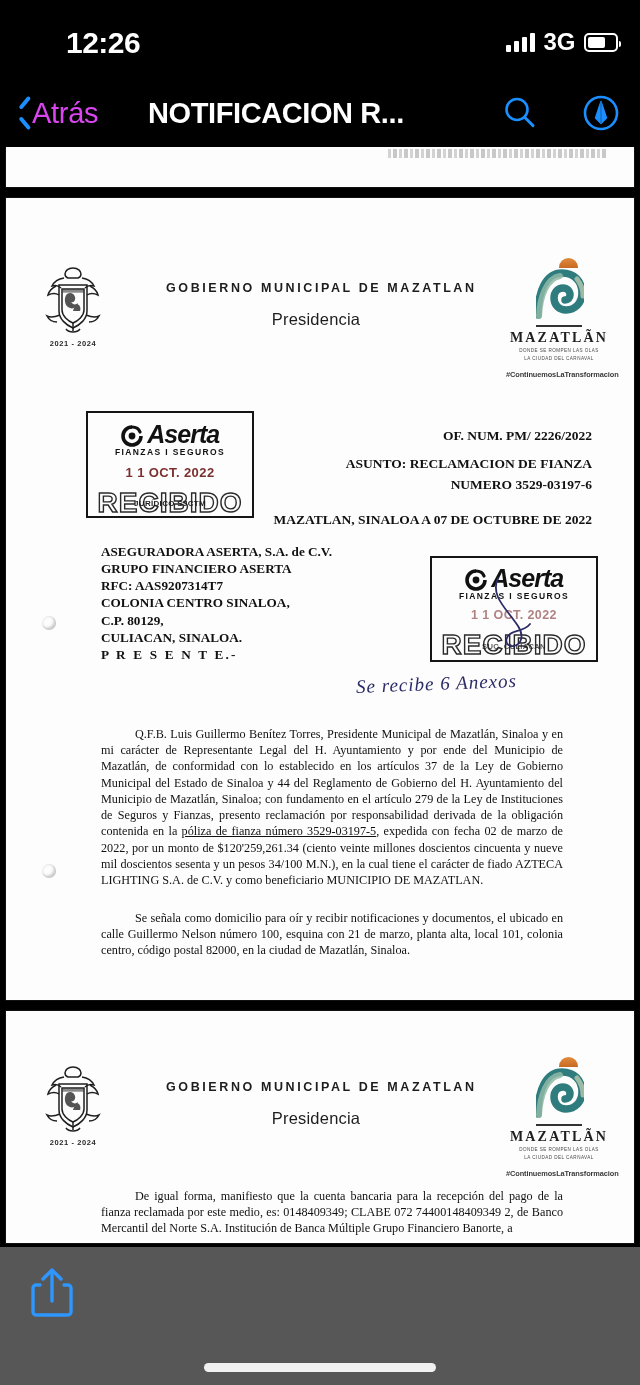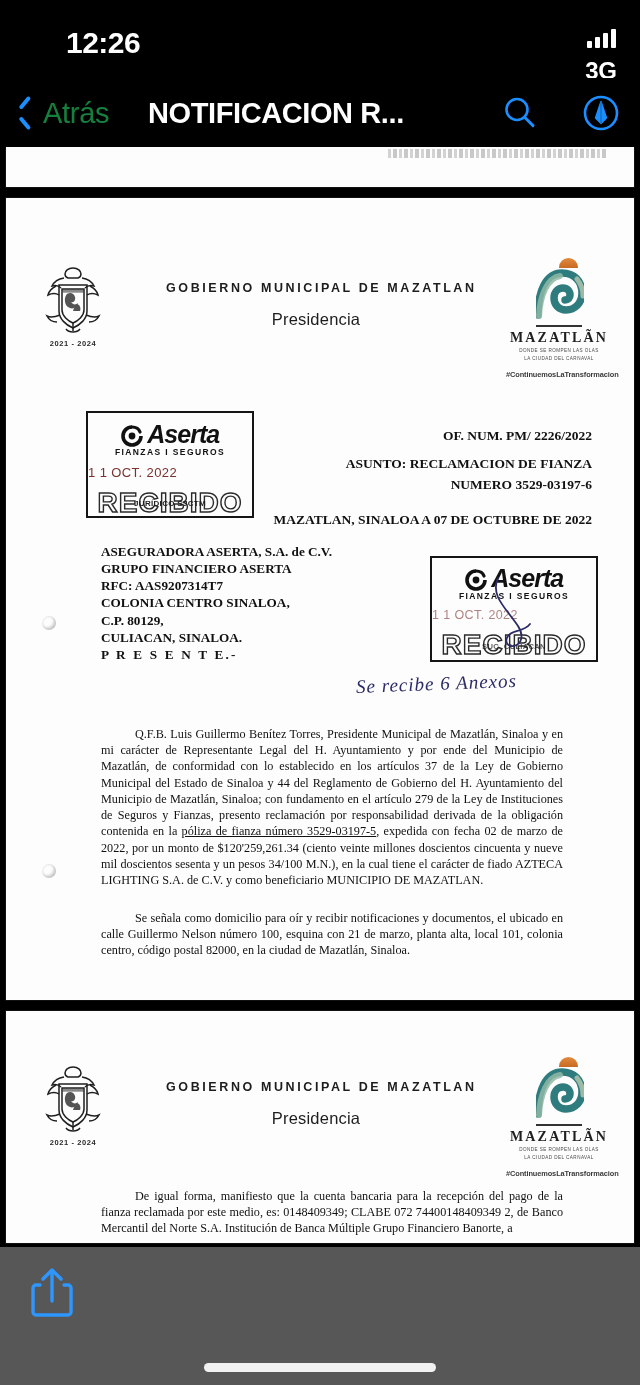--- a/index.html
+++ b/index.html
@@ -14,21 +14,21 @@
   
   .statusbar {
     position: absolute; top: 0; left: 0; width: 640px; height: 78px;
     background: #000; color: #fff;
   }
   .sb-time {
     position: absolute; left: 66px; top: 26px;
     font-size: 30px; font-weight: 600; letter-spacing: -0.5px;
     font-family: "Liberation Sans", sans-serif;
   }
-  .sb-right { position: absolute; right: 22px; top: 28px; display: flex; align-items: center; gap: 9px; flex-direction: column; }
+  .sb-right { position: absolute; right: 22px; top: 28px; display: flex; align-items: center; gap: 9px; }
   .bars { display: flex; align-items: flex-end; gap: 3px; height: 20px; }
   .bars i { display:block; width: 5px; background:#fff; border-radius:1px; }
   .bars i:nth-child(1){height:7px}
   .bars i:nth-child(2){height:11px}
   .bars i:nth-child(3){height:15px}
   .bars i:nth-child(4){height:19px}
   .sb-net { font-size: 24px; font-weight: 600; letter-spacing:-0.3px; }
   .batt { position:relative; width: 34px; height: 19px; border: 2.5px solid #fff;
           border-radius: 5px; }
   .batt .fill { position:absolute; left:2px; top:2px; bottom:2px; width: 58%;
@@ -36,21 +36,21 @@
   .batt:after { content:""; position:absolute; right:-5px; top:6px; width:2.5px;
                 height:6px; background:#fff; border-radius:0 2px 2px 0; }
 
   
   .navbar {
     position: absolute; top: 78px; left: 0; width: 640px; height: 69px;
     background: #000;
   }
   .nav-back {
     position:absolute; left: 16px; top: 50%; transform: translateY(-50%);
-    display:flex; align-items:center; gap: 11px; color:#15803d;
+    display:flex; align-items:center; gap: 0; color:#d946ef;
     cursor: pointer;
   }
   .chev {
     width: 16px; height: 27px; position: relative; flex: none;
   }
   .chev:before, .chev:after {
     content:""; position:absolute; left:4px; width: 15px; height: 4px;
     background:#1b8fff; border-radius:2px;
   }
   .chev:before { top: 7px;  transform: rotate(-50deg); transform-origin: left center; }
@@ -124,22 +124,22 @@
   }
   .stamp-brand { position:absolute; left:0; right:0; text-align:center; }
   .stamp-aserta {
     font-family:"Liberation Sans", sans-serif; font-weight:800; font-style:italic;
     color:#111; letter-spacing:-1px;
   }
   .stamp-sub {
     font-family:"Liberation Sans", sans-serif; font-weight:700; color:#111;
   }
   .stamp-date {
-    position:absolute; left:0; right:0; text-align:left; color:#7c2f2f;
-    font-family:"Liberation Sans", sans-serif; font-weight:400;
+    position:absolute; left:0; right:0; text-align:center; color:#7c2f2f;
+    font-family:"Liberation Sans", sans-serif; font-weight:700;
   }
   .stamp-recibido {
     position:absolute; left:0; right:0; text-align:center;
     font-family:"Liberation Sans", sans-serif; font-weight:800;
     color: transparent; -webkit-text-stroke: 1.4px #2a2a2a;
     letter-spacing: 1px;
   }
   .stamp-office {
     position:absolute; left:0; right:0; text-align:center; color:#1d1d1d;
     font-family:"Liberation Sans", sans-serif; font-weight:700;

